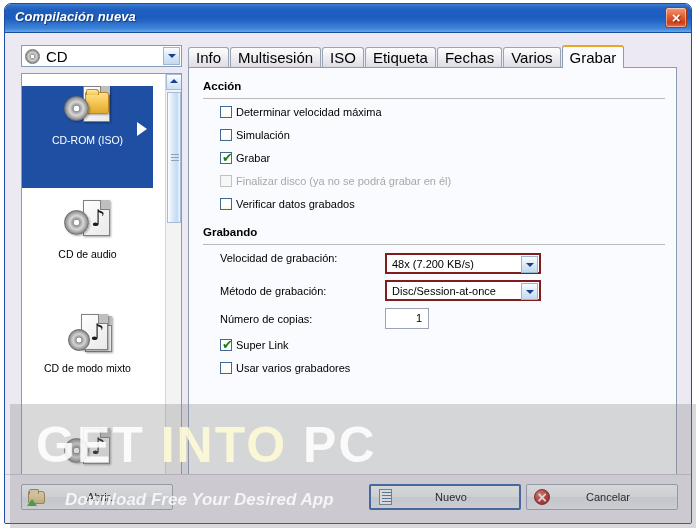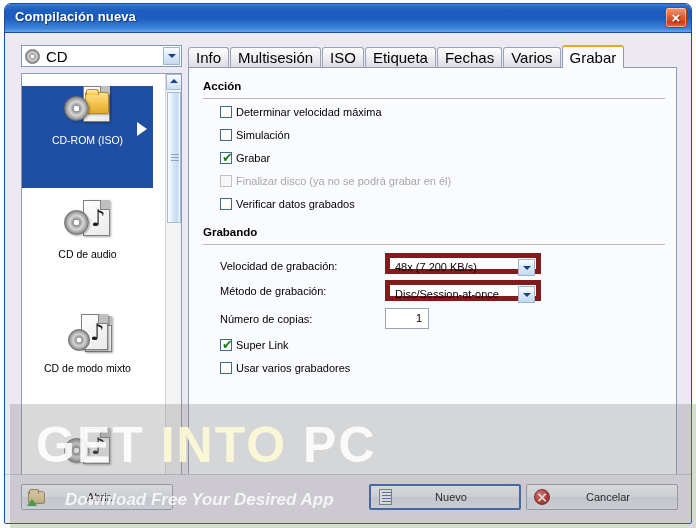--- a/index.html
+++ b/index.html
@@ -26,20 +26,21 @@
   
   #titlebar {
     position: absolute;
     left: 0; top: 0;
     width: 100%; height: 29px;
     background: linear-gradient(to bottom,
       #3f7fd4 0%, #2f6fc9 7%, #1f5fc0 20%,
       #1c5cbf 48%, #2668c6 62%, #3e86d9 88%, #6aa6e6 100%);
     border-radius: 6px 6px 0 0;
     border-bottom: 1px solid #174e9e;
+    font-style: italic;
   }
   #titlebar .title {
     position: absolute;
     left: 10px; top: 5px;
     color: #ffffff;
     font-size: 13px;
     font-weight: bold;
     letter-spacing: 0.1px;
     text-shadow: 1px 1px 1px rgba(0,0,0,0.45);
     white-space: nowrap;
@@ -340,21 +341,21 @@
   .fieldlabel {
     position: absolute;
     font-size: 11px;
     color: #000;
     white-space: nowrap;
   }
   .combo {
     position: absolute;
     height: 21px;
     background: #ffffff;
-    border: 5px solid #7f1d1d;
+    border: 2px solid #7f1d1d;
     cursor: pointer;
   }
   .combo .val {
     position: absolute;
     left: 5px; top: 3px;
     font-size: 11px;
     color: #000;
     white-space: nowrap;
   }
   .combo .arrowbox {
@@ -603,21 +604,21 @@
       </div>
 
       <div class="cbrow" style="left:31px; top:130px;">
         <span class="cbox lightbg"></span>
         <span>Verificar datos grabados</span>
       </div>
 
       <div class="grouplabel" style="left:14px; top:158px;">Grabando</div>
       <div class="grouprule" style="left:14px; top:176px; width:462px;"></div>
 
-      <div class="fieldlabel" style="left:31px; top:192px;">Velocidad de grabación:</div>
+      <div class="fieldlabel" style="left:31px; top:184px;">Velocidad de grabación:</div>
       <div class="combo" style="left:196px; top:185px; width:156px;">
         <span class="val">48x (7.200 KB/s)</span>
         <span class="arrowbox">
             <span class="dnarrow"></span>
           </span>
       </div>
 
       <div class="fieldlabel" style="left:31px; top:217px;">Método de grabación:</div>
       <div class="combo" style="left:196px; top:212px; width:156px;">
         <span class="val">Disc/Session-at-once</span>

